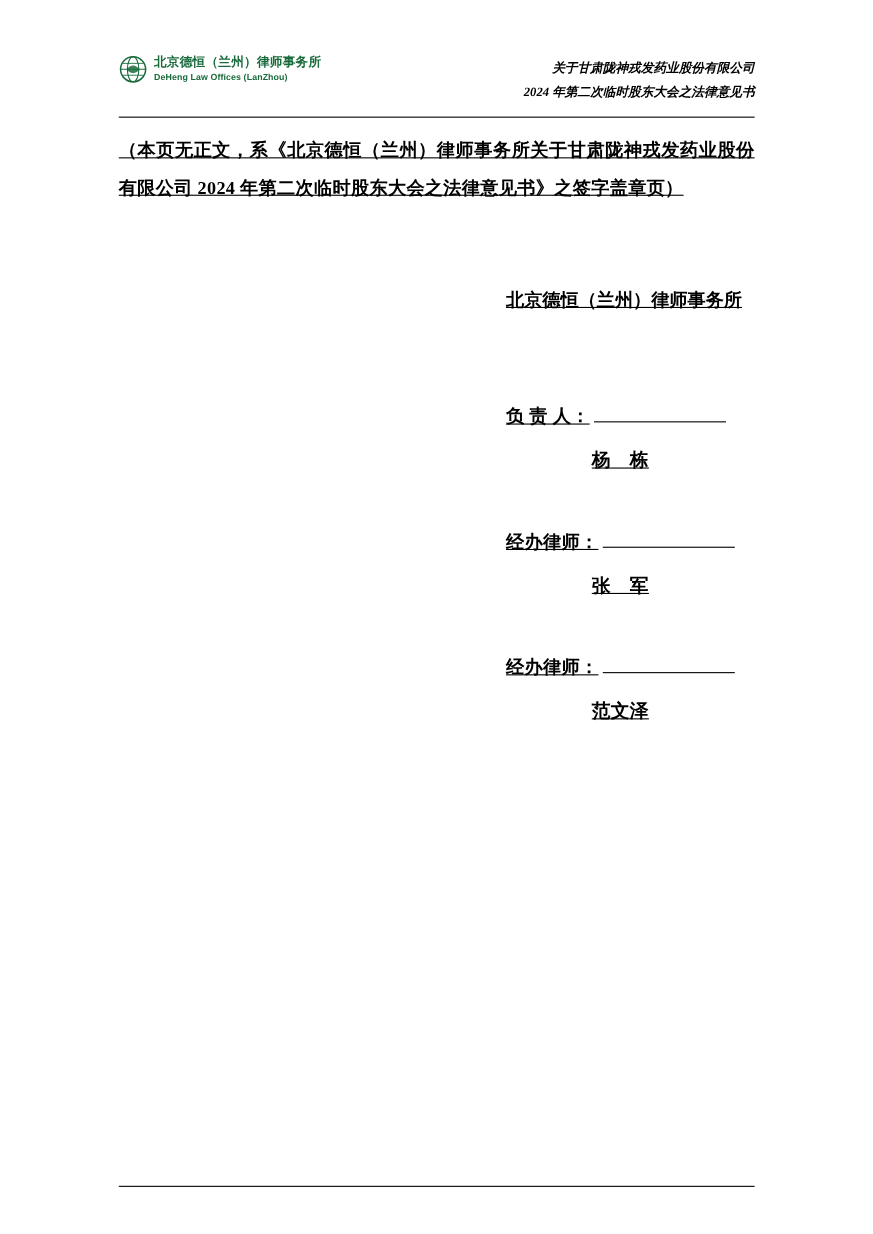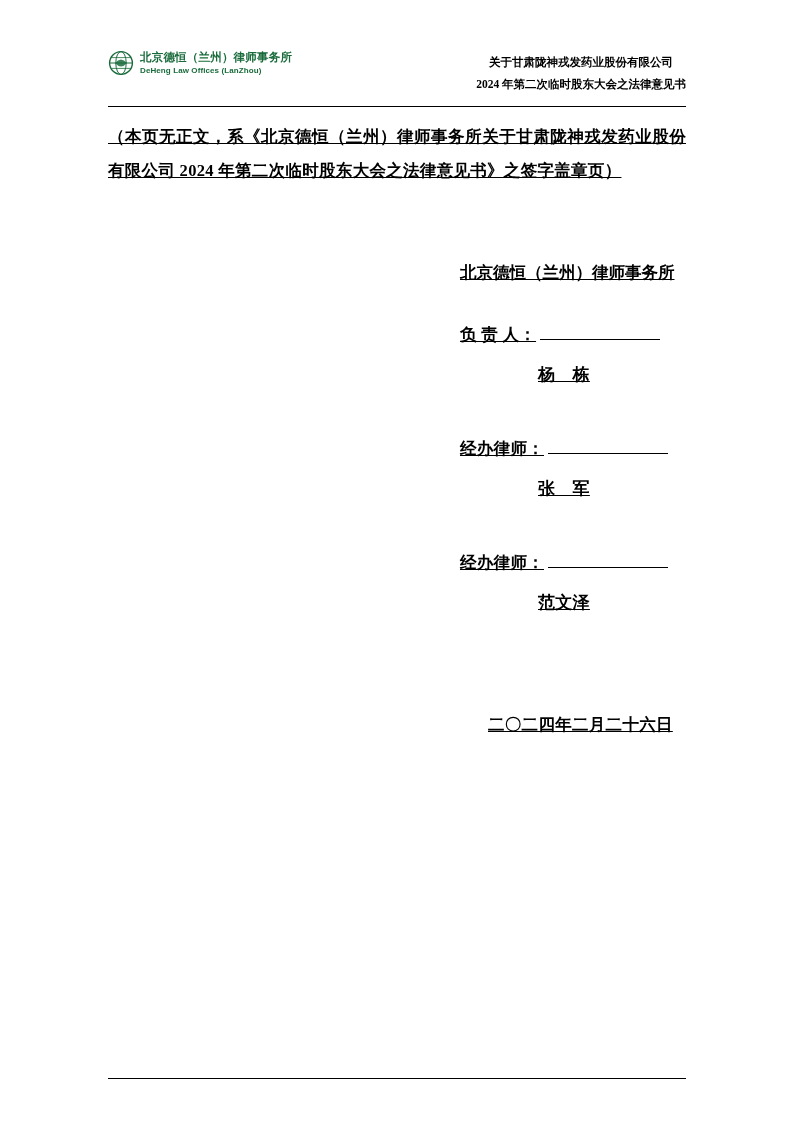--- a/index.html
+++ b/index.html
@@ -65,22 +65,23 @@
   }
   .logo-text .en {
     font-family: "Liberation Sans", sans-serif;
     font-size: 8px;
     font-weight: bold;
     color: #1a6b3c;
     letter-spacing: 0.1px;
     margin-top: 1px;
   }
   .header-titles {
-    text-align: center;
+    text-align: right;
     padding-top: 8px;
+    font-style: italic;
   }
   .header-titles div {
     font-family: "Liberation Serif", serif;
     font-size: 11.5px;
     font-weight: bold;
     color: #000;
     line-height: 1.9;
     white-space: nowrap;
   }
   .header-rule {
@@ -111,21 +112,21 @@
 
   .firm-line {
     margin-top: 74px;
     font-size: 16.5px;
     font-weight: bold;
     padding-left: 352px;
     white-space: nowrap;
   }
 
   .sig-block {
-    margin-top: 40px;
+    margin-top: 84px;
   }
   .sig-row {
     display: flex;
     align-items: baseline;
     padding-left: 352px;
     white-space: nowrap;
   }
   .sig-label {
     font-size: 16.5px;
     font-weight: bold;
@@ -223,19 +224,18 @@
       <div class="sig-gap"></div>
 
       <div class="sig-row">
         <span class="sig-label">经办律师：</span>
         <span class="sig-line"></span>
       </div>
       <div class="sig-name">范文泽</div>
 
     </div>
 
-    <div class="date-line">二〇二四年二月二十六日</div>
 
   </div>
 
   <div class="footer-rule"></div>
 
 </div>
 
 </body></html>

